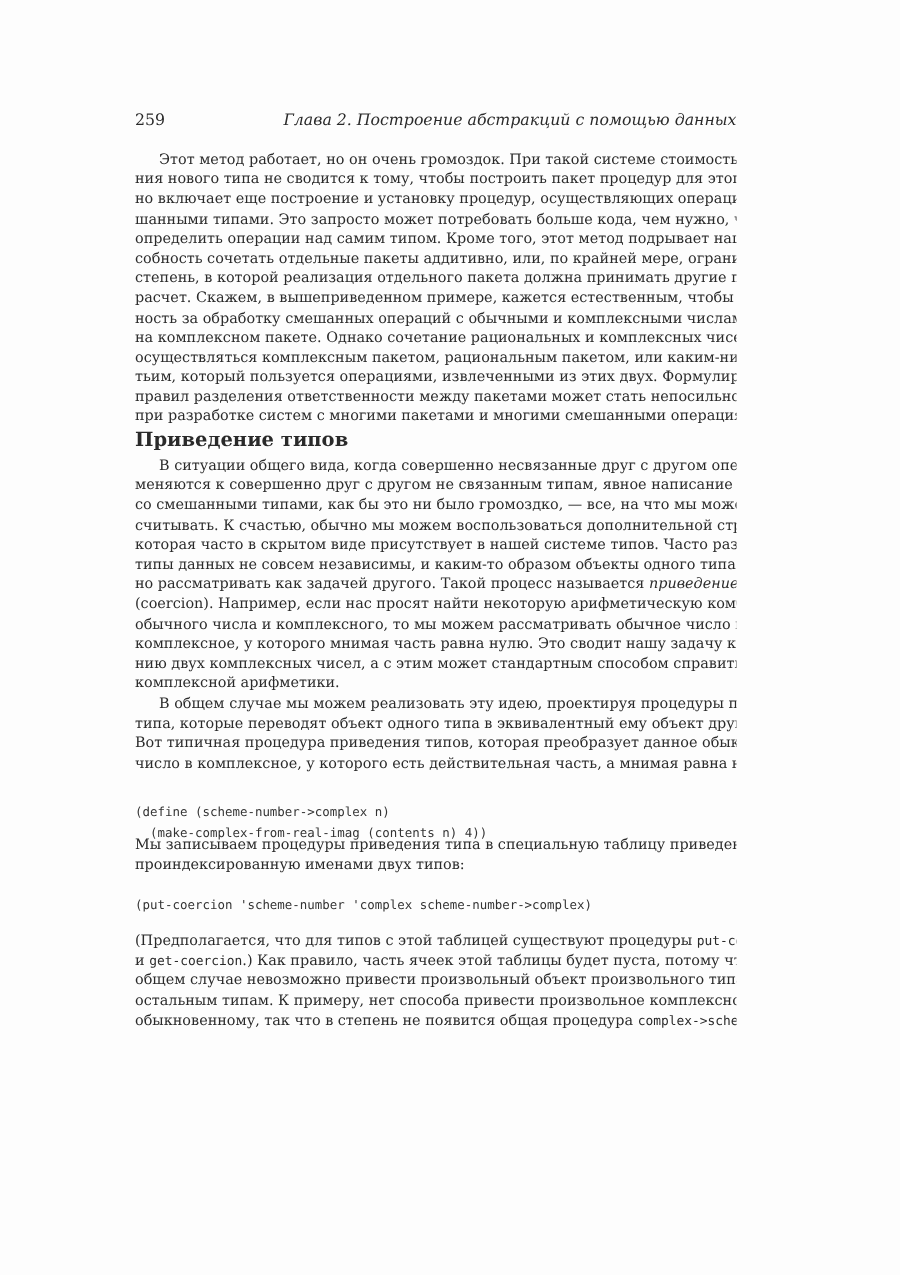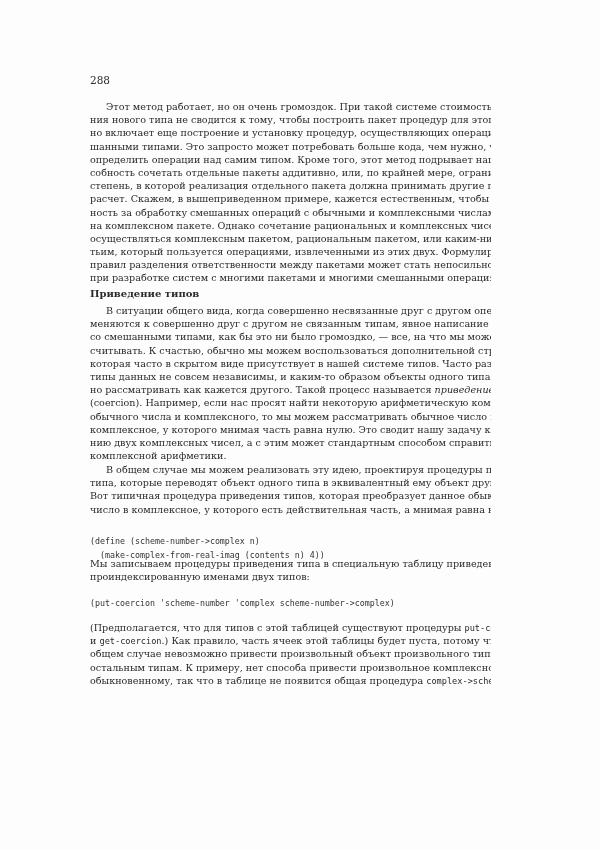--- a/index.html
+++ b/index.html
@@ -8,33 +8,34 @@
     .page { position: absolute; left: 0; top: 0; width: 600px; height: 850px; background: #fdfdfd; }
     .header { position: absolute; left: 90px; top: 73px; width: 401px; height: 14px;
               font-size: 10.5px; line-height: 14px; }
     .page-num { position: absolute; left: 0; top: 0; }
     .running-head { position: absolute; right: 0; top: 0; font-style: italic; }
     .block { position: absolute; left: 90px; width: 401px; }
     .line { display: block; height: 13.2px; line-height: 13.2px; font-size: 9.6px;
             white-space: nowrap; text-align: justify; text-align-last: justify; overflow: hidden; }
     .line.last { text-align-last: left; }
     .line.indent { padding-left: 16px; }
-    .heading { font-weight: bold; font-size: 10px; line-height: 13px; height: 13px; }
+    .heading { font-weight: bold; font-size: 13px; line-height: 13px; height: 13px; }
     .code { font-family: "DejaVu Sans Mono", "Liberation Mono", monospace; font-size: 8.3px;
             line-height: 13.6px; height: 13.6px; white-space: pre; color: #333; }
     .mono { font-family: "DejaVu Sans Mono", "Liberation Mono", monospace; font-size: 8.6px; }
     em { font-style: italic; }
   </style>
 </head>
 <body>
 
 <div class="page">
 
   <div class="header">
-    <span class="page-num">288</span>
+    <span class="page-num">259</span>
+    <span class="running-head">Глава 2. Построение абстракций с помощью данных</span>
   </div>
 
   <div class="block" style="top:100px;">
     <span class="line indent">Этот метод работает, но он очень громоздок. При такой системе стоимость введе-</span>
     <span class="line">ния нового типа не сводится к тому, чтобы построить пакет процедур для этого типа,</span>
     <span class="line">но включает еще построение и установку процедур, осуществляющих операции со сме-</span>
     <span class="line">шанными типами. Это запросто может потребовать больше кода, чем нужно, чтобы</span>
     <span class="line">определить операции над самим типом. Кроме того, этот метод подрывает нашу спо-</span>
     <span class="line">собность сочетать отдельные пакеты аддитивно, или, по крайней мере, ограничивать</span>
     <span class="line">степень, в которой реализация отдельного пакета должна принимать другие пакеты в</span>
@@ -51,21 +52,21 @@
     <span class="line heading last">Приведение типов</span>
   </div>
 
   <div class="block" style="top:304px;">
     <span class="line indent">В ситуации общего вида, когда совершенно несвязанные друг с другом операции при-</span>
     <span class="line">меняются к совершенно друг с другом не связанным типам, явное написание операций</span>
     <span class="line">со смешанными типами, как бы это ни было громоздко, — все, на что мы можем рас-</span>
     <span class="line">считывать. К счастью, обычно мы можем воспользоваться дополнительной структурой,</span>
     <span class="line">которая часто в скрытом виде присутствует в нашей системе типов. Часто различные</span>
     <span class="line">типы данных не совсем независимы, и каким-то образом объекты одного типа мож-</span>
-    <span class="line"><span>но рассматривать как кажется другого. Такой процесс называется </span><em>приведением типов</em></span>
+    <span class="line"><span>но рассматривать как задачей другого. Такой процесс называется </span><em>приведением типов</em></span>
     <span class="line">(coercion). Например, если нас просят найти некоторую арифметическую комбинацию</span>
     <span class="line">обычного числа и комплексного, то мы можем рассматривать обычное число как такое</span>
     <span class="line">комплексное, у которого мнимая часть равна нулю. Это сводит нашу задачу к сочета-</span>
     <span class="line">нию двух комплексных чисел, а с этим может стандартным способом справиться пакет</span>
     <span class="line last">комплексной арифметики.</span>
   </div>
 
   <div class="block" style="top:463px;">
     <span class="line indent">В общем случае мы можем реализовать эту идею, проектируя процедуры приведения</span>
     <span class="line">типа, которые переводят объект одного типа в эквивалентный ему объект другого типа.</span>
@@ -85,16 +86,16 @@
 
   <div class="block" style="top:597px;">
     <span class="line code last">(put-coercion 'scheme-number 'complex scheme-number-&gt;complex)</span>
   </div>
 
   <div class="block" style="top:621px;">
     <span class="line"><span>(Предполагается, что для типов с этой таблицей существуют процедуры </span><span class="mono">put-coercion</span></span>
     <span class="line"><span>и </span><span class="mono">get-coercion</span><span>.) Как правило, часть ячеек этой таблицы будет пуста, потому что в</span></span>
     <span class="line">общем случае невозможно привести произвольный объект произвольного типа ко всем</span>
     <span class="line">остальным типам. К примеру, нет способа привести произвольное комплексное число к</span>
-    <span class="line"><span>обыкновенному, так что в таблице не появится общая процедура </span><span class="mono">complex-&gt;scheme-</span></span>
+    <span class="line"><span>обыкновенному, так что в степень не появится общая процедура </span><span class="mono">complex-&gt;scheme-</span></span>
   </div>
 
 </div>
 
 </body></html>

